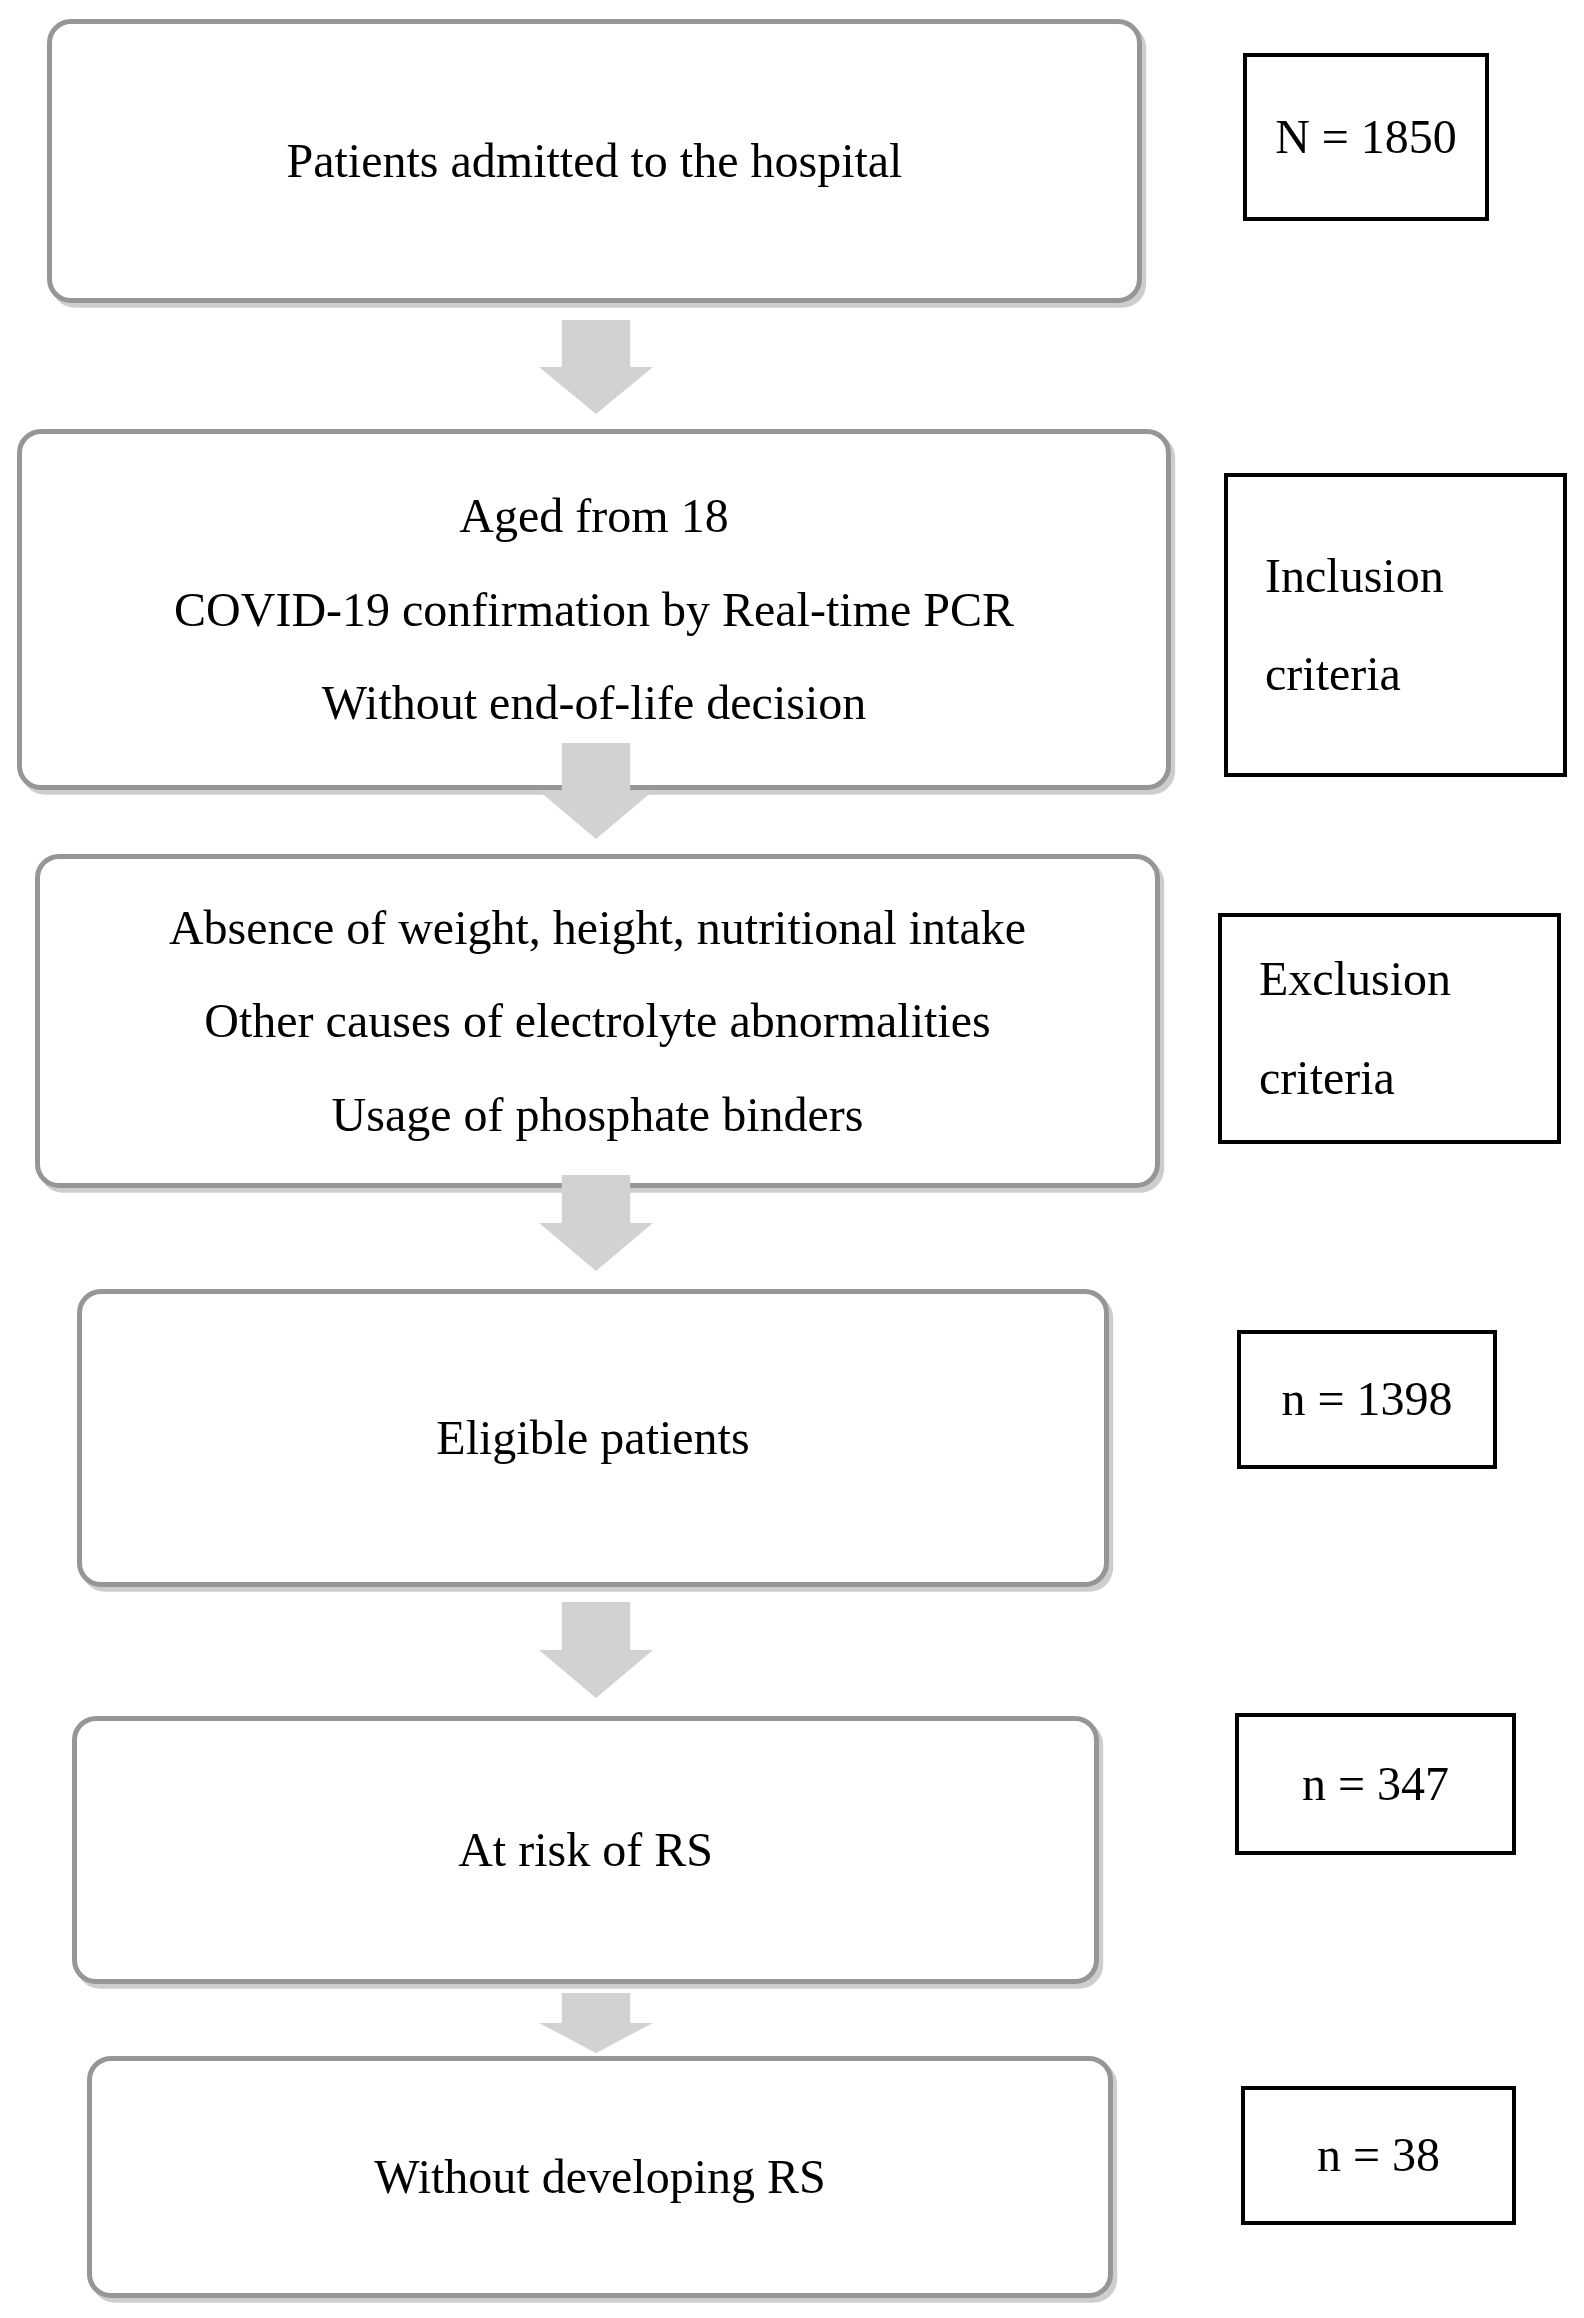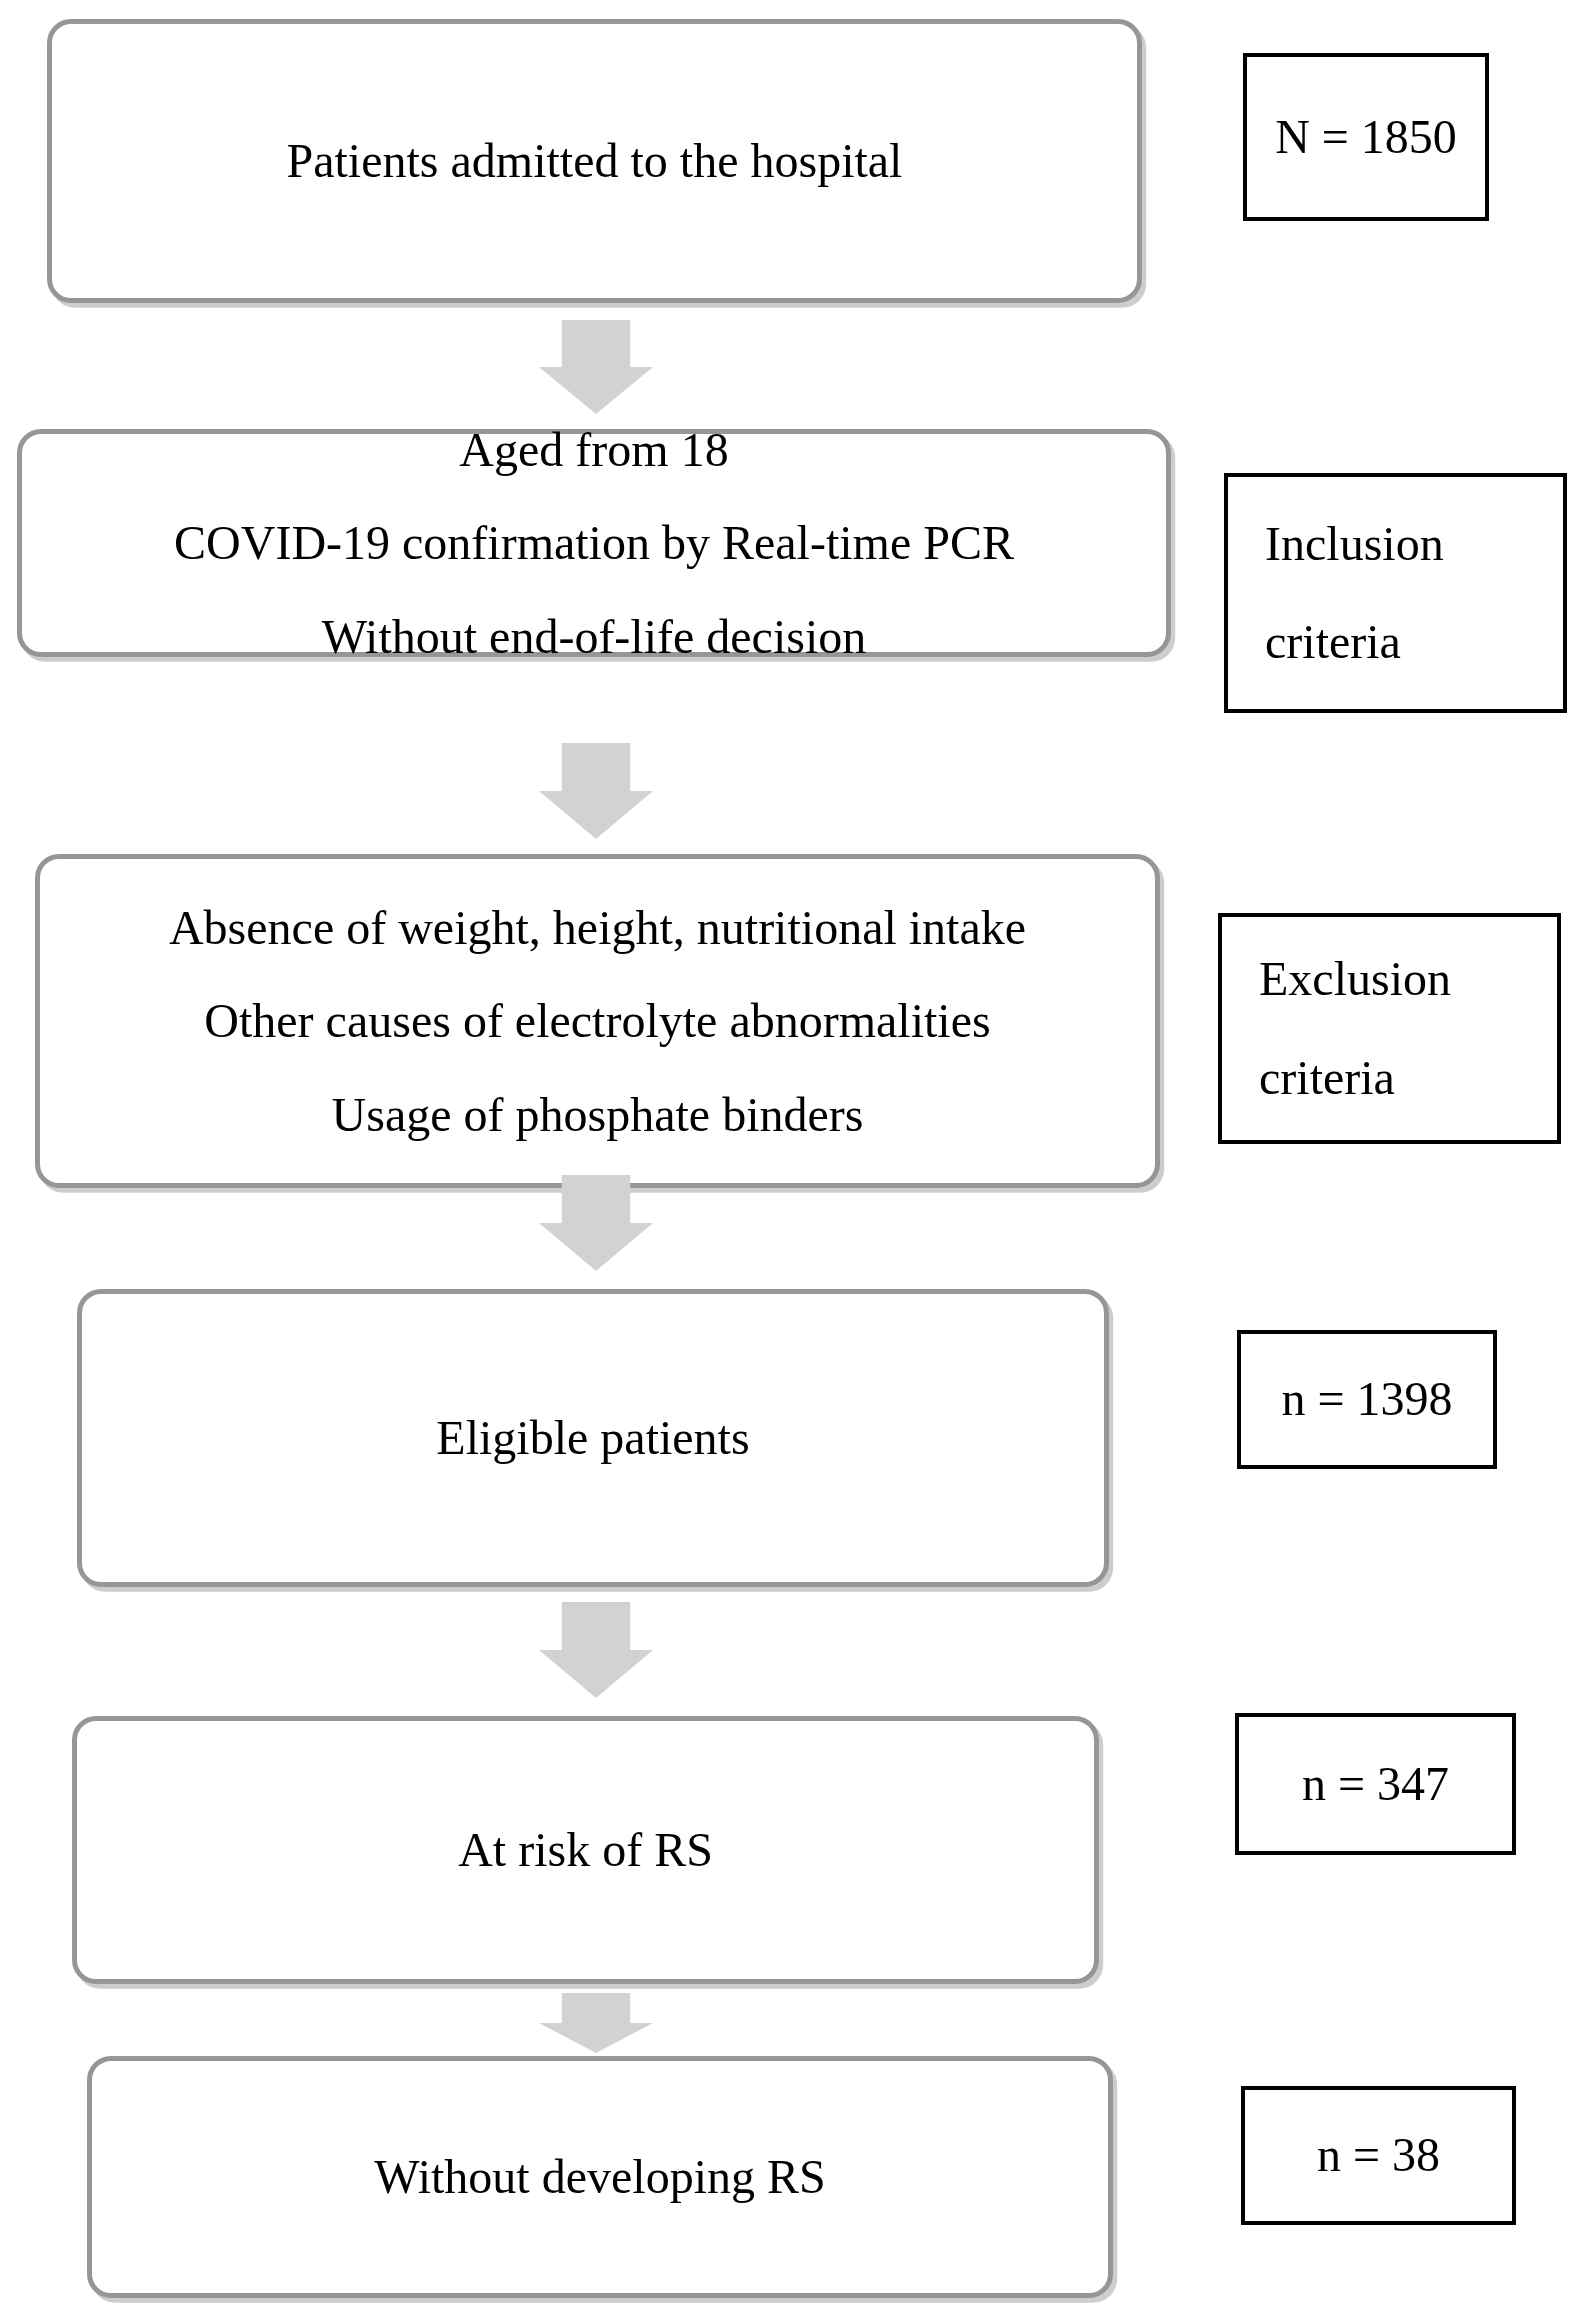--- a/index.html
+++ b/index.html
@@ -53,28 +53,28 @@
   }
   .arrow-down{
     position:absolute;
     background:var(--arrow);
     clip-path:polygon(20% 0,80% 0,80% 50%,100% 50%,50% 100%,0 50%,20% 50%);
   }
   .line{ white-space:nowrap; }
 
   
   #m1{ left:47px;  top:19px;   width:1095px; height:284px; }
-  #m2{ left:17px;  top:429px;  width:1154px; height:228px; }
+  #m2{ left:17px;  top:429px;  width:1154px; height:361px; }
   #m3{ left:35px;  top:854px; width:1125px; height:334px; }
   #m4{ left:77px; top:1289px; width:1032px; height:298px; }
   #m5{ left:72px; top:1716px; width:1027px; height:268px; }
   #m6{ left:87px; top:2056px; width:1026px; height:242px; }
 
   #s1{ left:1243px; top:53px;   width:246px; height:168px; }
-  #s2{ left:1224px; top:473px;  width:343px; height:240px; }
+  #s2{ left:1224px; top:473px;  width:343px; height:304px; }
   #s3{ left:1218px; top:913px; width:343px; height:231px; }
   #s4{ left:1237px; top:1330px; width:260px; height:139px; }
   #s5{ left:1235px; top:1713px; width:281px; height:142px; }
   #s6{ left:1241px; top:2086px; width:275px; height:139px; }
 
   #a1{ left:539px; top:320px;  width:114px; height:94px; }
   #a2{ left:539px; top:743px; width:114px; height:96px; }
   #a3{ left:539px; top:1175px; width:114px; height:96px; }
   #a4{ left:539px; top:1602px; width:114px; height:96px; }
   #a5{ left:539px; top:1993px; width:114px; height:60px; }

